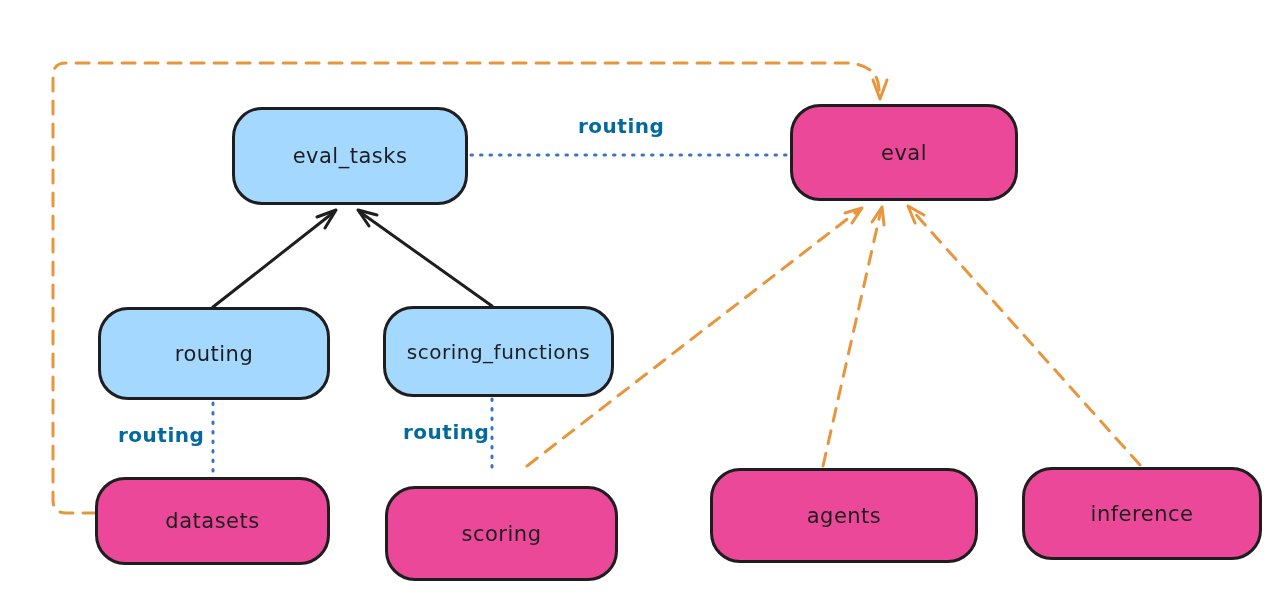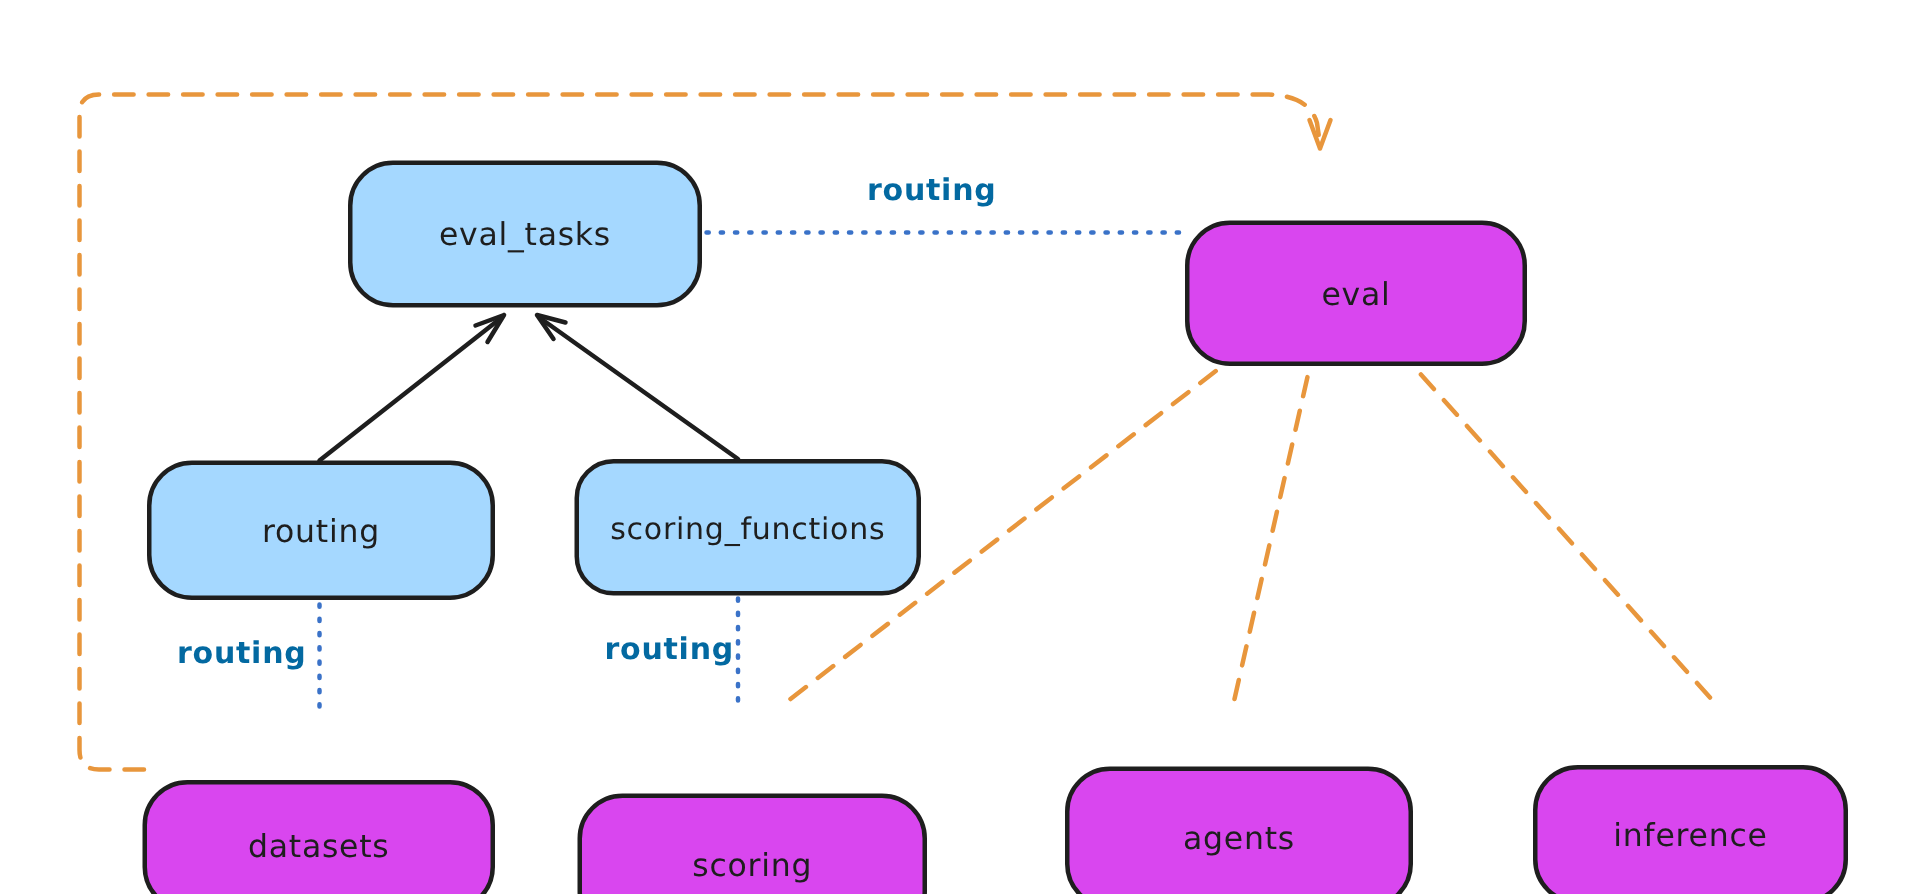--- a/index.html
+++ b/index.html
@@ -29,30 +29,30 @@
     border-radius: 30px;
     display: flex;
     align-items: center;
     justify-content: center;
     font-size: 21px;
     color: #1e1e1e;
     letter-spacing: 0.5px;
     box-sizing: border-box;
   }
   .node-blue  { background: #a5d8ff; }
-  .node-green { background: #d946ef; margin-top: 43px; }
+  .node-green { background: #ec4899; }
 
   .n-eval-tasks        { left: 232px; top: 107px; width: 236px; height: 98px; }
   .n-eval              { left: 790px; top: 104px; width: 228px; height: 97px; }
   .n-datasets          { left:  98px; top: 307px; width: 232px; height: 93px; }
-  .n-scoring-functions { left: 383px; top: 306px; width: 231px; height: 91px; font-size: 20px; border-radius: 26px; }
+  .n-scoring-functions { left: 383px; top: 306px; width: 231px; height: 91px; font-size: 20px; }
   .n-datasetio         { left:  95px; top: 477px; width: 235px; height: 88px; }
   .n-scoring           { left: 385px; top: 486px; width: 233px; height: 95px; }
-  .n-agents            { left: 710px; top: 468px; width: 232px; height: 95px; }
-  .n-inference         { left: 1022px; top: 467px; width: 210px; height: 93px; }
+  .n-agents            { left: 710px; top: 468px; width: 268px; height: 95px; }
+  .n-inference         { left: 1022px; top: 467px; width: 240px; height: 93px; }
 
   .edge-label {
     position: absolute;
     z-index: 3;
     color: #0369a1;
     font-size: 20px;
     font-weight: 600;
     letter-spacing: 0.5px;
     white-space: nowrap;
   }

